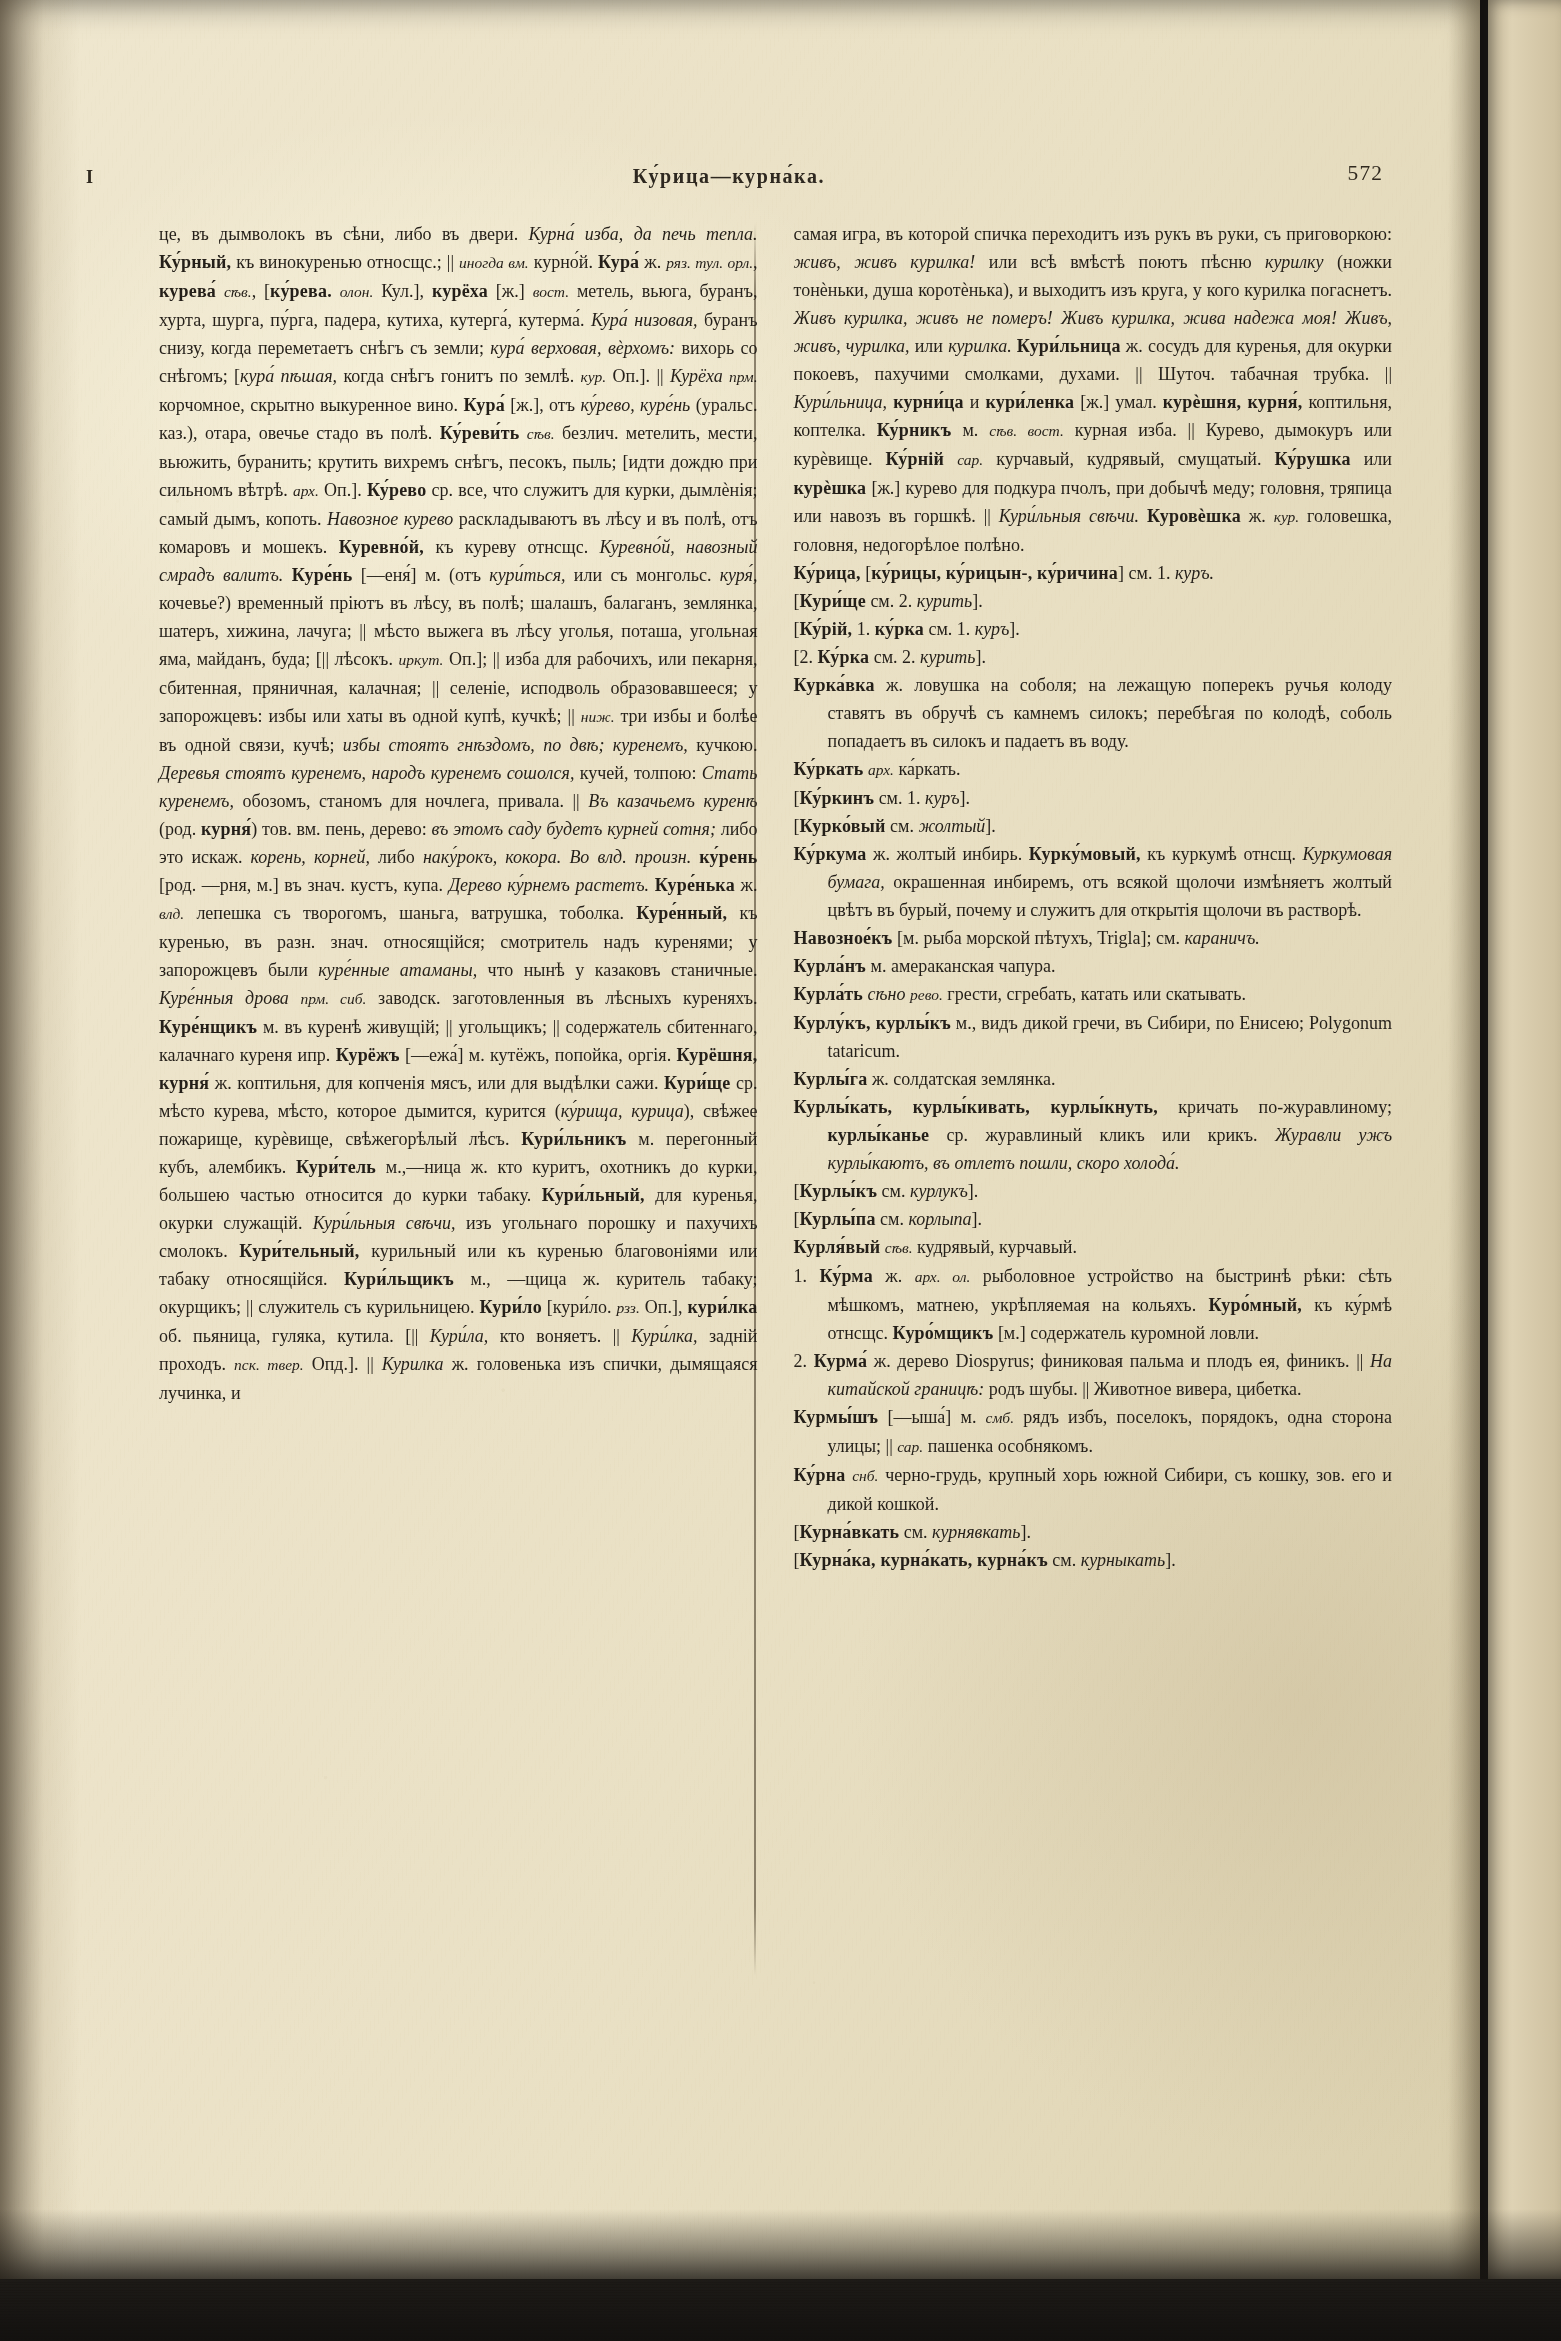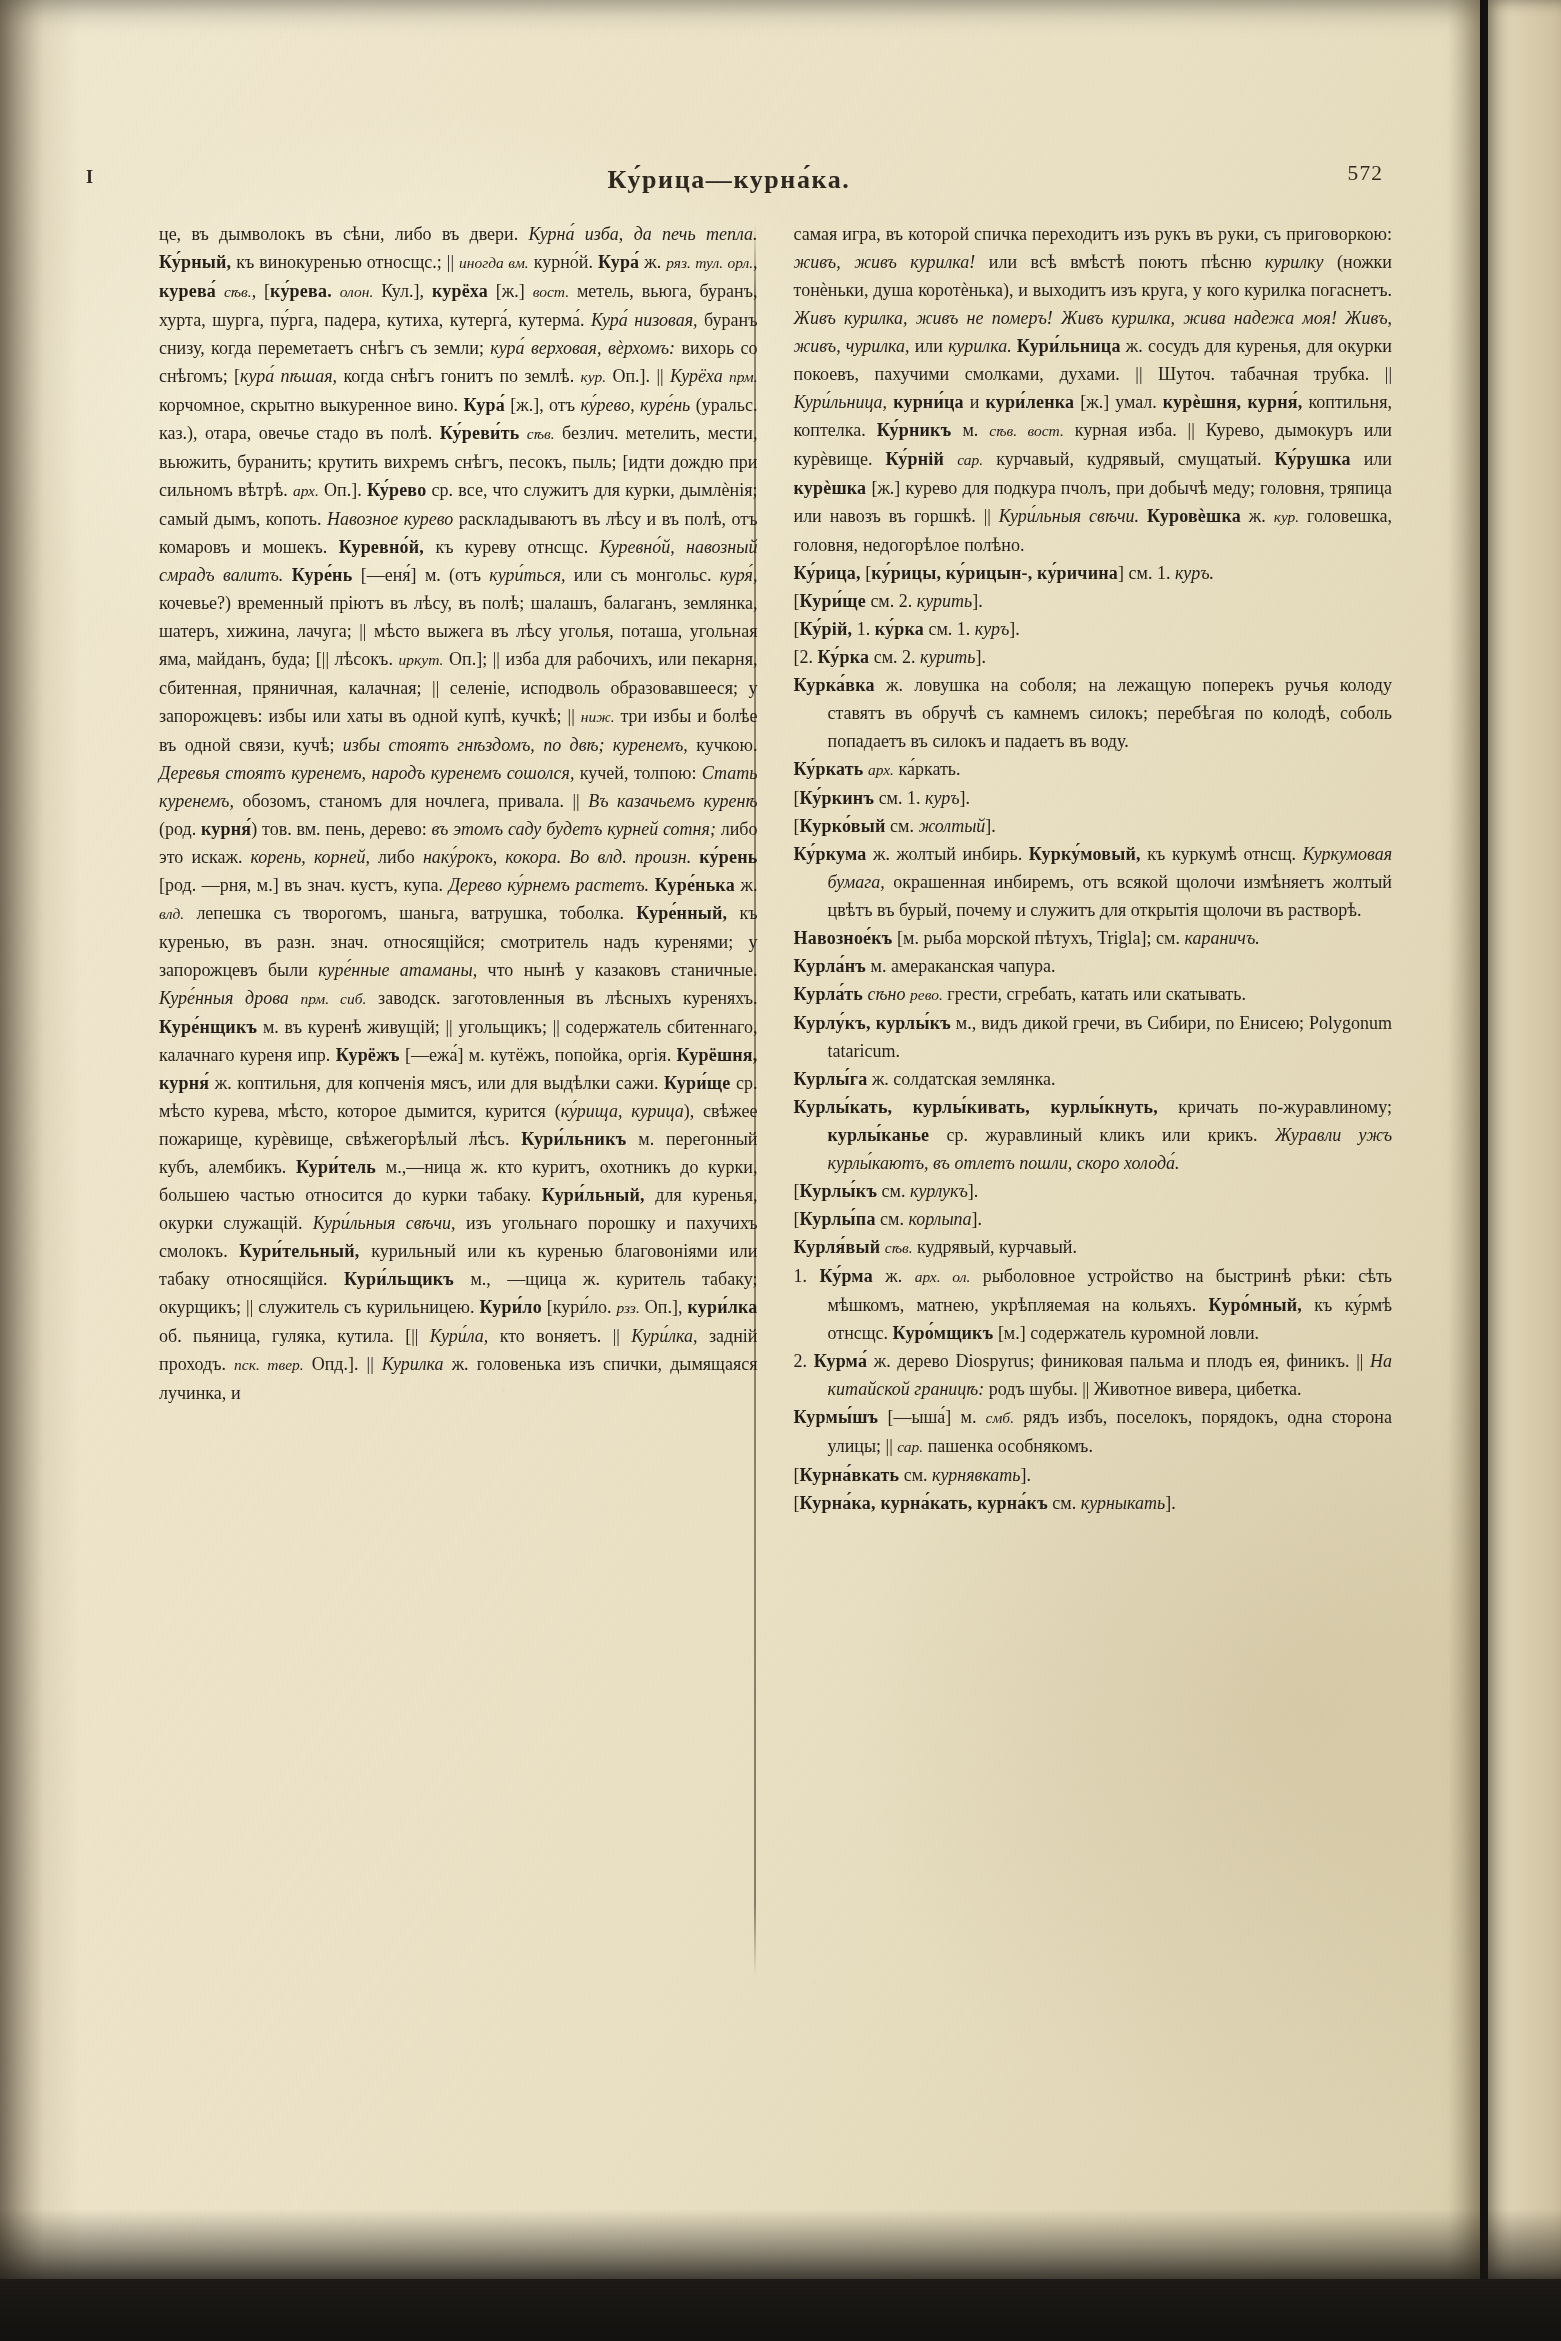--- a/index.html
+++ b/index.html
@@ -47,21 +47,21 @@
     background:linear-gradient(90deg,#201d1a 0 7.5px,#cfc2a2 7.5px,#ded2b4 40%,#cdbf9e 100%);
     box-shadow:inset 11.8px 0 16px rgba(0,0,0,.45);}
   #bottom-shadow{position:absolute;left:0;top:2209px;width:1561px;height:133px;
     background:linear-gradient(180deg, rgba(0,0,0,0) 0%, rgba(25,22,18,.75) 55%, rgba(18,16,14,.95) 100%);
     pointer-events:none;}
 
   
   #head{position:absolute;left:80px;top:161px;width:1298px;height:38px;}
   #folio-left{position:absolute;left:86px;top:167px;font-size:18px;font-weight:bold;color:#30291f;letter-spacing:0.5px;}
   #runhead{position:absolute;left:0;right:0;top:4.3px;text-align:center;
-    font-size:26px;font-weight:bold;color:#2e2820;letter-spacing:1.6px;}
+    font-size:20px;font-weight:bold;color:#2e2820;letter-spacing:1.6px;}
   #folio-right{position:absolute;right:97px;top:161px;font-size:21.4px;color:#30291f;letter-spacing:1.1px;}
 
   
   #cols{position:absolute;left:159px;top:220px;width:1233px;display:flex;gap:36px;}
   .col{width:601px;}
   .rule{position:absolute;left:754px;top:223px;width:1.6px;height:1753px;
     background:linear-gradient(180deg,rgba(60,48,30,0),rgba(60,48,30,.55) 4%,rgba(60,48,30,.55) 96%,rgba(60,48,30,0));}
 
   
   .prose{
@@ -122,20 +122,21 @@
             <p class="entry"><b>Курла́ть</b> <i>сѣно</i> <span class="sm">рево.</span> грести, сгребать, катать или скатывать.</p>
             <p class="entry"><b>Курлу́къ, курлы́къ</b> м., видъ дикой гречи, въ Сибири, по Енисею; Polygonum tataricum.</p>
             <p class="entry"><b>Курлы́га</b> ж. солдатская землянка.</p>
             <p class="entry"><b>Курлы́кать, курлы́кивать, курлы́кнуть,</b> кричать по-журавлиному; <b>курлы́канье</b> ср. журавлиный кликъ или крикъ. <i>Журавли ужъ курлы́каютъ, въ отлетъ пошли, скоро холода́.</i></p>
             <p class="entry">[<b>Курлы́къ</b> см. <i>курлукъ</i>].</p>
             <p class="entry">[<b>Курлы́па</b> см. <i>корлыпа</i>].</p>
             <p class="entry"><b>Курля́вый</b> <span class="sm">сѣв.</span> кудрявый, курчавый.</p>
             <p class="entry">1. <b>Ку́рма</b> ж. <span class="sm">арх. ол.</span> рыболовное устройство на быстринѣ рѣки: сѣть мѣшкомъ, матнею, укрѣпляемая на кольяхъ. <b>Куро́мный,</b> къ ку́рмѣ отнсщс. <b>Куро́мщикъ</b> [м.] содержатель куромной ловли.</p>
             <p class="entry">2. <b>Курма́</b> ж. дерево Diospyrus; финиковая пальма и плодъ ея, финикъ. || <i>На китайской границѣ:</i> родъ шубы. || Животное вивера, цибетка.</p>
             <p class="entry"><b>Курмы́шъ</b> [—ыша́] м. <span class="sm">смб.</span> рядъ избъ, поселокъ, порядокъ, одна сторона улицы; || <span class="sm">сар.</span> пашенка особнякомъ.</p>
+            <p class="entry"><b>Ку́рна</b> <span class="sm">снб.</span> черно-грудь, крупный хорь южной Сибири, съ кошку, зов. его и дикой кошкой.</p>
             <p class="entry">[<b>Курна́вкать</b> см. <i>курнявкать</i>].</p>
             <p class="entry">[<b>Курна́ка, курна́кать, курна́къ</b> см. <i>курныкать</i>].</p>
           </div>
       </div>
     </div>
 
     <div id="margin-stubs">
         <div>Кур</div>
         <div>[Ку</div>
         <div>[Ку</div>

